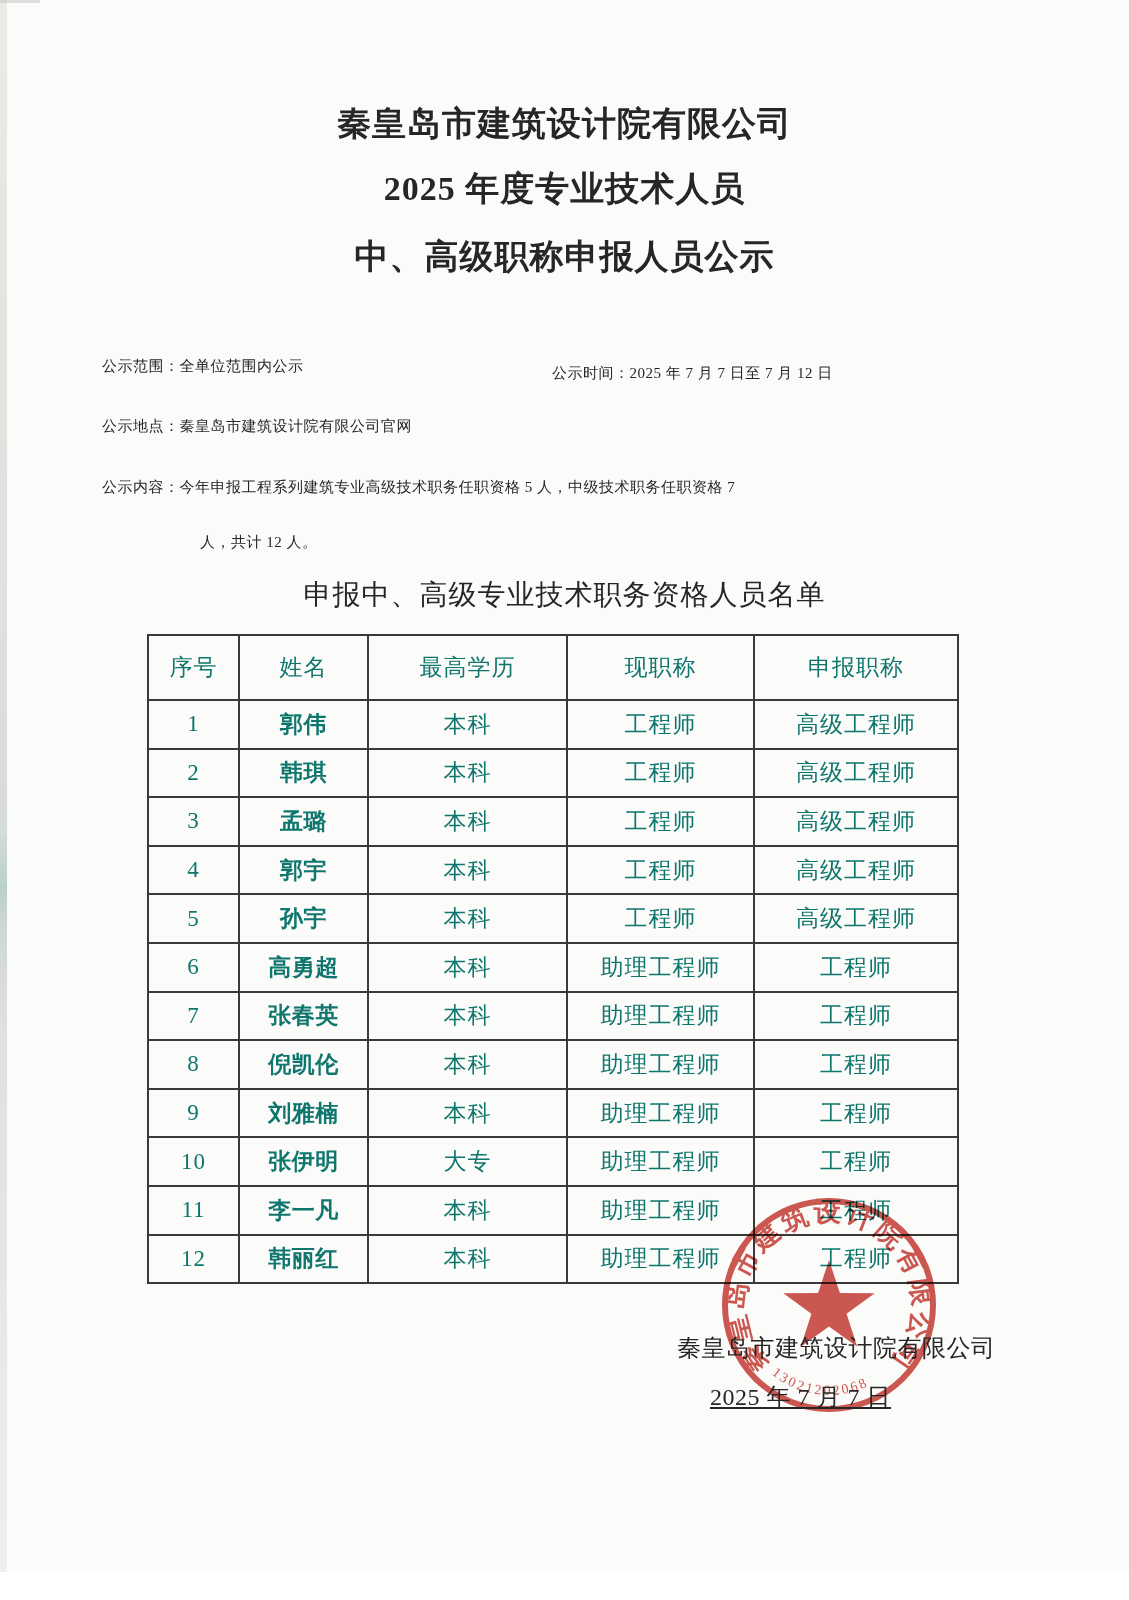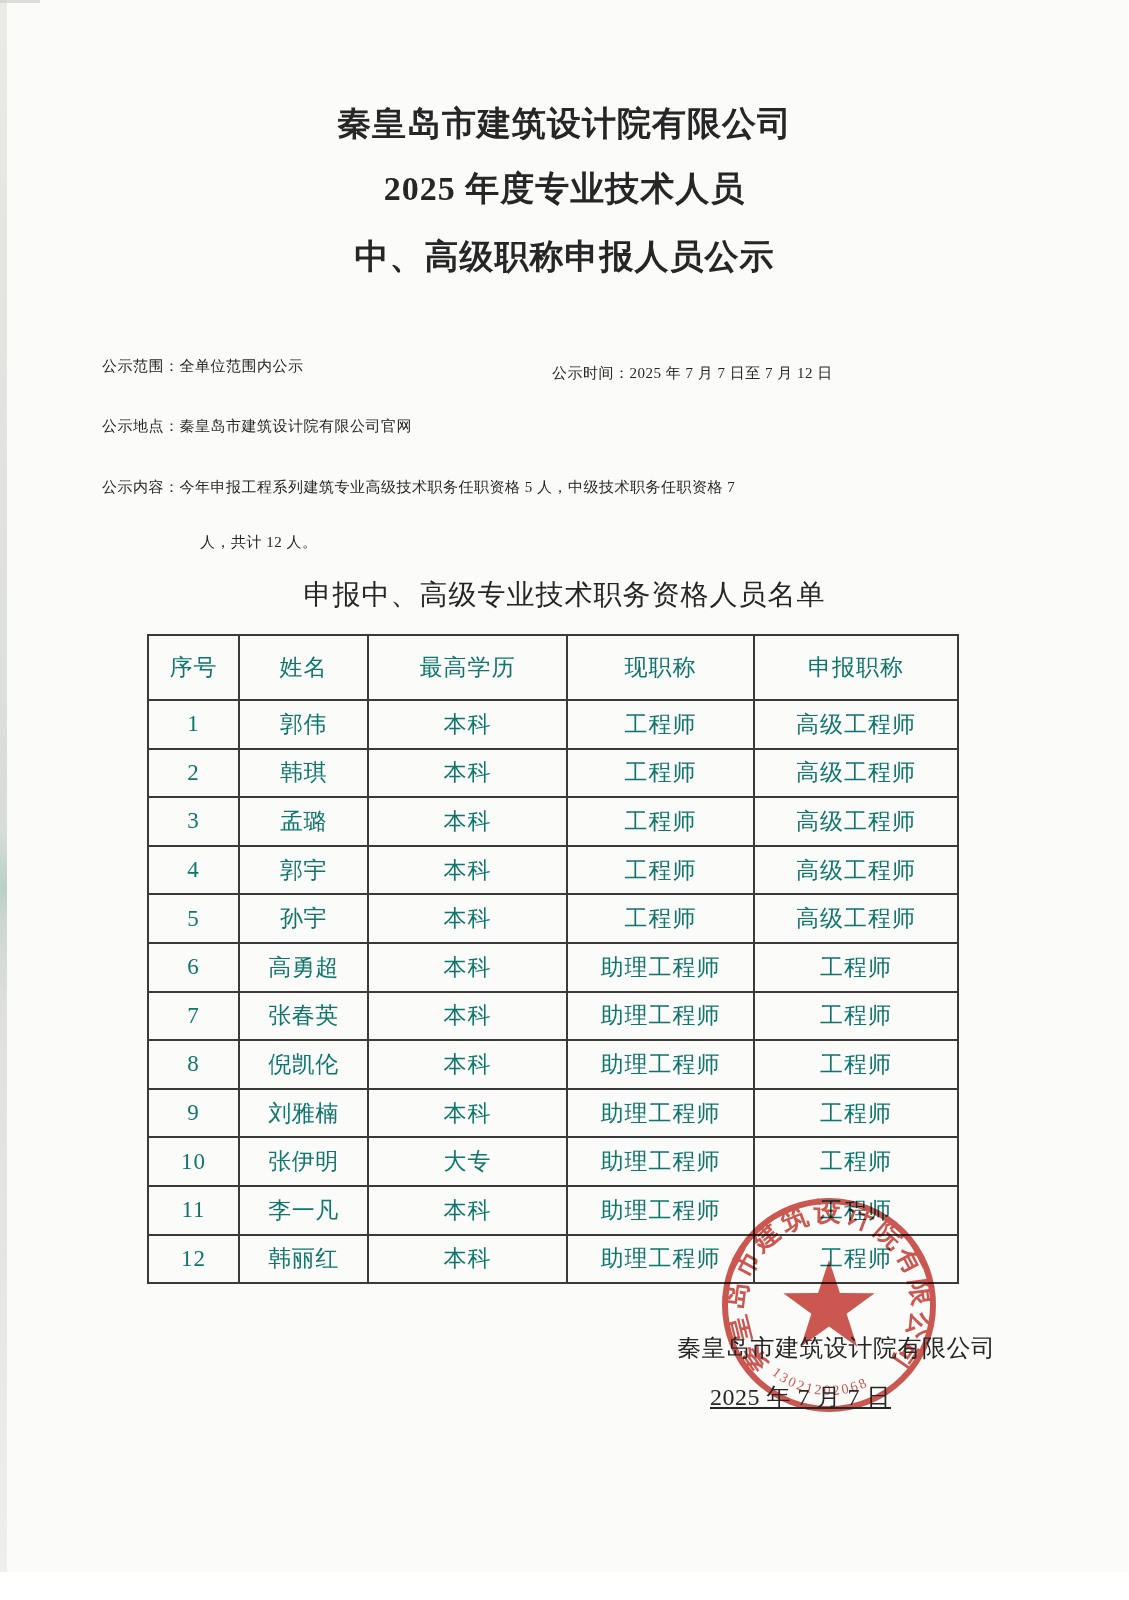--- a/index.html
+++ b/index.html
@@ -90,21 +90,21 @@
     text-align: center;
     vertical-align: middle;
     padding: 0;
     font-weight: 400;
     letter-spacing: 1px;
   }
   table.applicants thead th { height: 63px; }
   table.applicants tbody td { height: 46.6px; }
   table.applicants td.name-cell {
     font-family: "Liberation Sans", sans-serif;
-    font-weight: 400;
+    font-weight: 700;
     letter-spacing: 0.5px;
   }
 
   .footer-company {
     position: absolute;
     top: 1332px;
     left: 677px;
     font-size: 24px;
     letter-spacing: 0.5px;
     white-space: nowrap;

